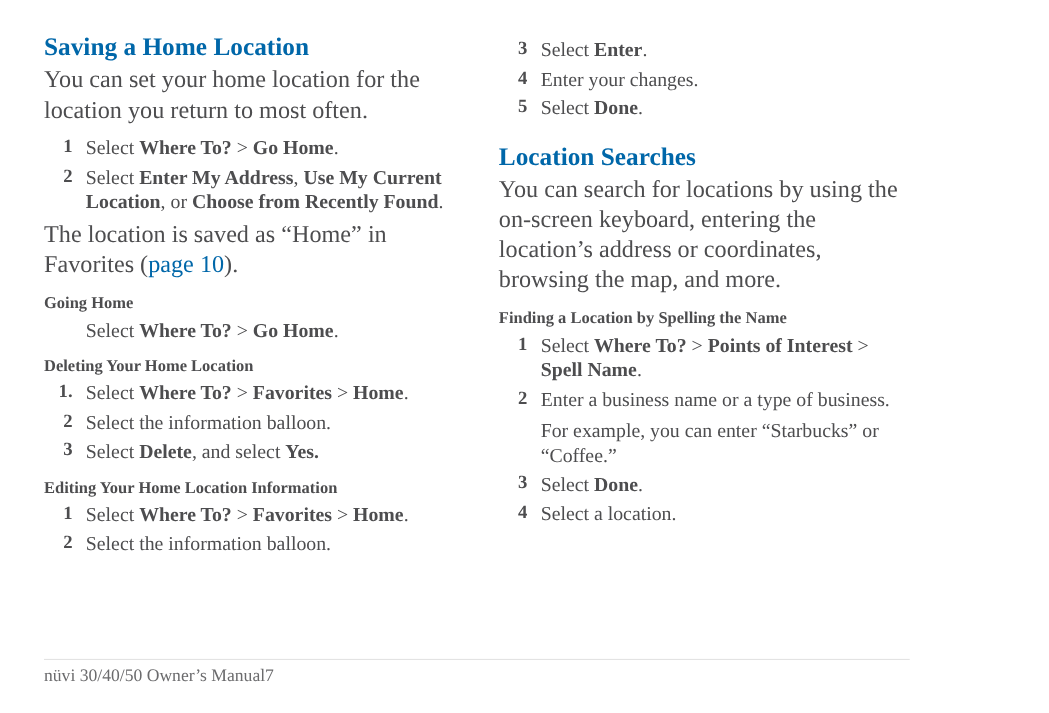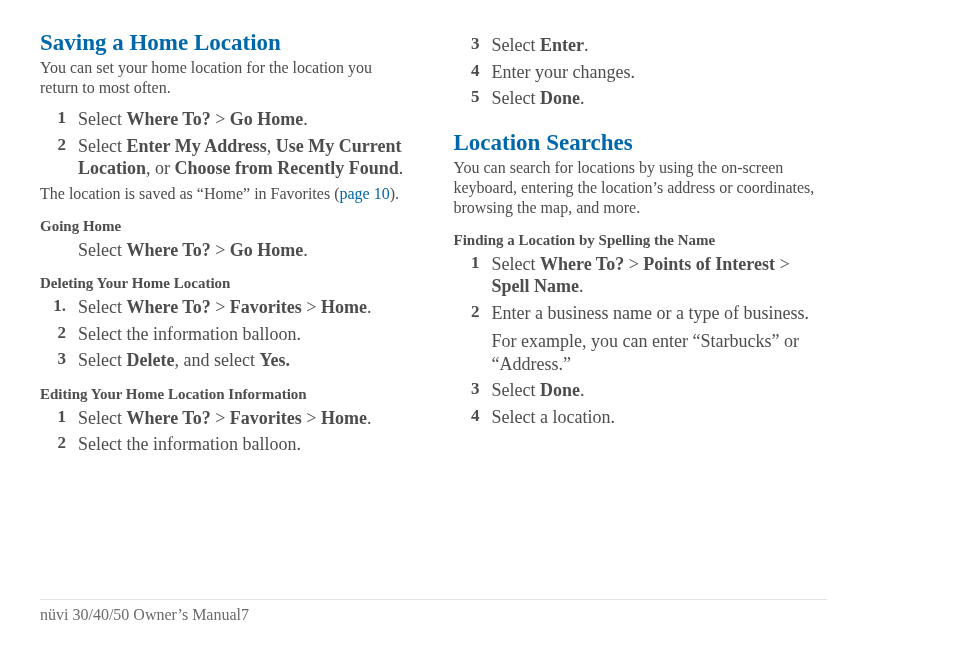--- a/index.html
+++ b/index.html
@@ -24,21 +24,21 @@
     flex: 1;
     min-width: 0;
   }
   h2.section {
     font-size: 23px;
     color: #0067a9;
     font-weight: 700;
     margin: 0 0 2px 0;
   }
   p.body {
-    font-size: 16px;
+    font-size: 22px;
     line-height: 1.25;
     margin: 0 0 10px 0;
   }
   .step {
     display: flex;
     margin: 4px 0;
   }
   .step .num {
     flex: 0 0 26px;
     text-align: right;
@@ -171,21 +171,21 @@
       <div class="step">
         <div class="num">1</div>
         <div class="txt">
           <span>Select </span><b>Where To?</b><span> &gt; </span><b>Points of Interest</b><span> &gt; </span><b>Spell Name</b><span>.</span>
         </div>
       </div>
       <div class="step">
         <div class="num">2</div>
         <div class="txt">
           <span>Enter a business name or a type of business.</span>
-          <div class="sub">For example, you can enter “Starbucks” or “Address.”</div>
+          <div class="sub">For example, you can enter “Starbucks” or “Coffee.”</div>
         </div>
       </div>
       <div class="step">
         <div class="num">3</div>
         <div class="txt">
           <span>Select </span><b>Done</b><span>.</span>
         </div>
       </div>
       <div class="step">
         <div class="num">4</div>

